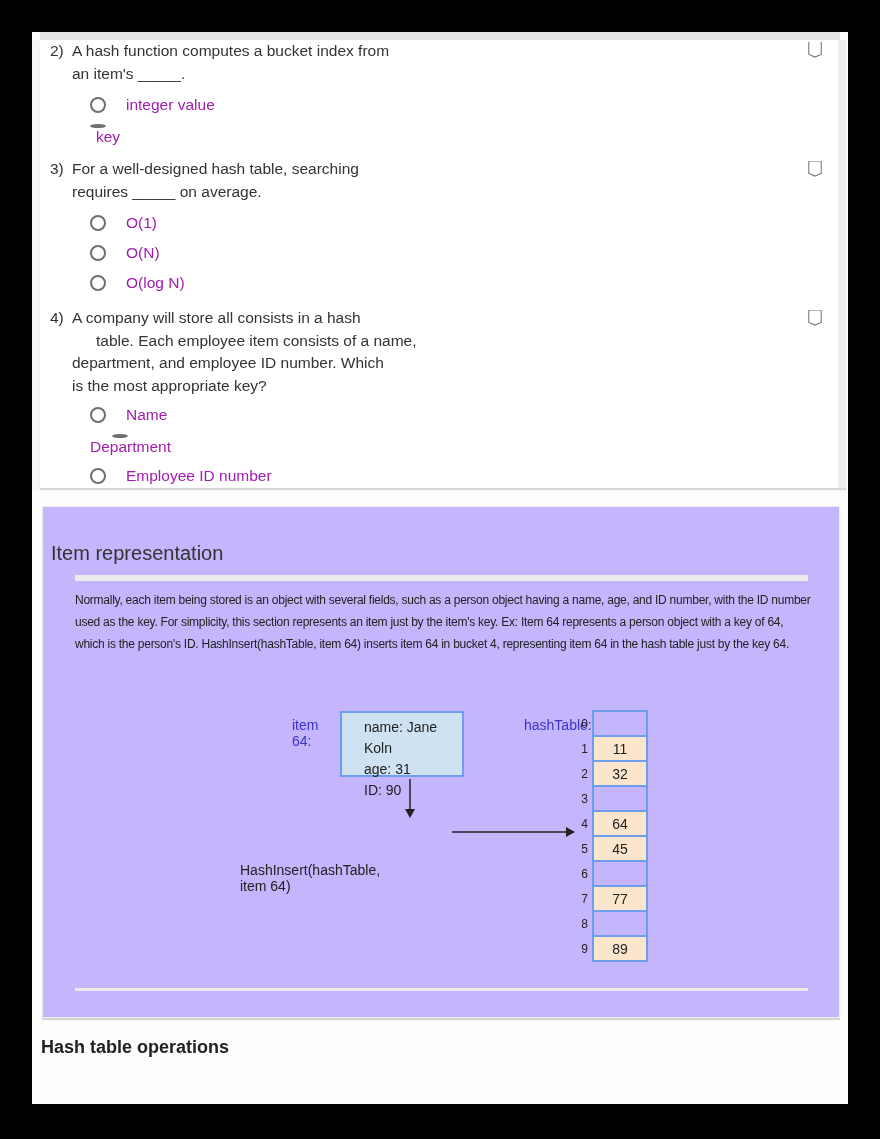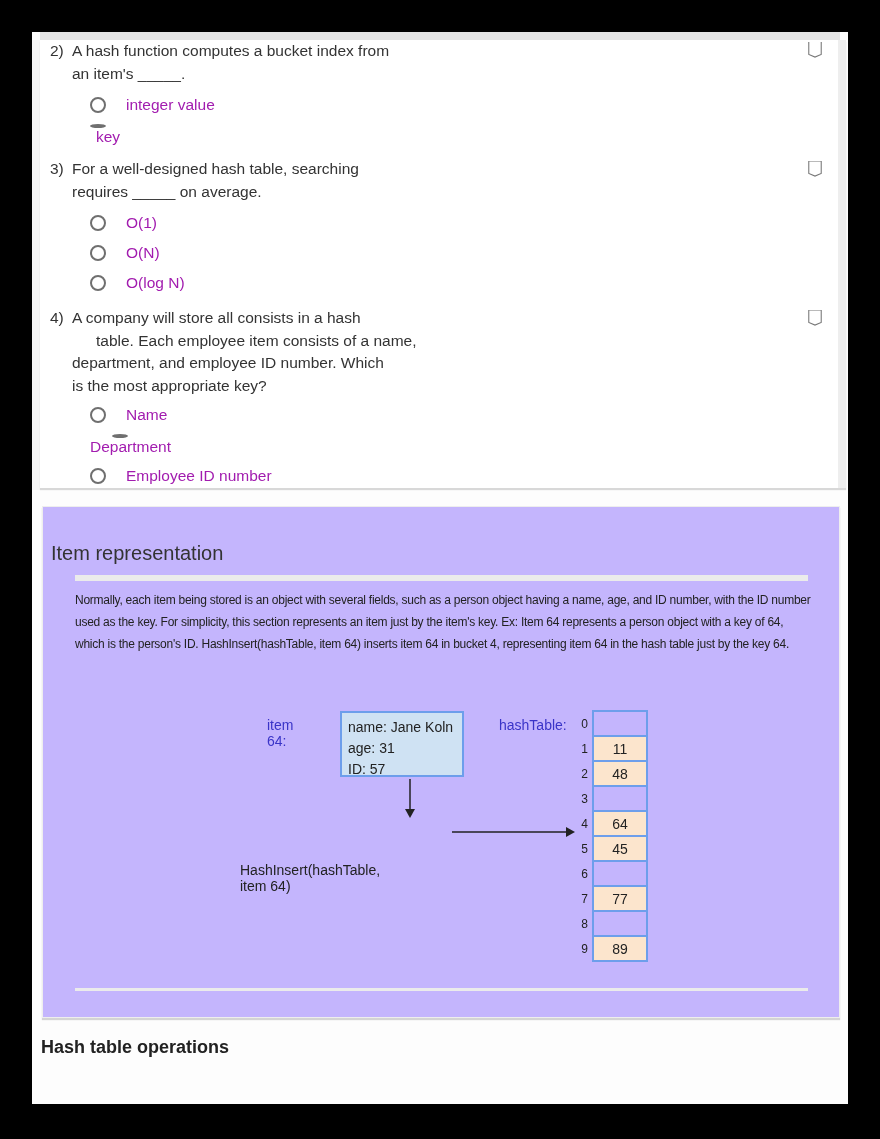--- a/index.html
+++ b/index.html
@@ -13,22 +13,22 @@
   .q .text { position:absolute; left:22px; top:0; white-space:pre; }
   .opt { position:absolute; left:50px; height:22px; display:flex; align-items:center; font-size:15.5px; color:#a21caf; }
   .radio { width:12px; height:12px; border:2px solid #6f6f6f; border-radius:50%; box-sizing:content-box; margin-right:20px; }
   .flag { position:absolute; left:767px; width:16px; height:16px; }
   .card2 { position:absolute; left:42px; top:506px; width:796px; height:510px; background:#c4b5fd; border:1px solid #eeeeee; box-shadow:0 2px 1px #d4d4d4; }
   .sec-title { position:absolute; left:8px; top:18px; font-size:20px; color:#333; font-weight:normal; }
   .hr-top { position:absolute; left:32px; top:68px; width:733px; height:6px; background:#ebebeb; }
   .para { position:absolute; left:32px; top:82px; width:740px; font-size:12px; line-height:22px; color:#222; letter-spacing:-0.25px; }
   .hr-bot { position:absolute; left:32px; top:481px; width:733px; height:3px; background:#ebebeb; }
   .diag { position:absolute; left:0; top:0; }
-  .blue-label { position:absolute; color:#3a34c8; font-size:14px; }
-  .item-box { position:absolute; left:297px; top:204px; width:124px; height:66px; background:#cfe2f3; border:2px solid #6d9eeb; padding:4px 6px; box-sizing:border-box; font-size:14px; line-height:21px; color:#222; }
+  .blue-label { position:absolute; color:#3a34c8; font-size:14px;margin-left:25px; }
+  .item-box { position:absolute; left:297px; top:204px; width:124px; height:66px; background:#cfe2f3; border:2px solid #6d9eeb; padding:4px 22px; box-sizing:border-box; font-size:14px; line-height:21px; color:#222; }
   .call { position:absolute; left:197px; top:317px; font-size:14px; color:#222;margin-top:38px; }
   .ht { position:absolute; left:549px; top:203px; width:56px; }
   .cell { position:relative; height:25px; border:2px solid #6d9eeb; border-bottom:none; box-sizing:border-box; text-align:center; line-height:25px; font-size:14px; color:#222; }
   .cell:last-child { border-bottom:2px solid #6d9eeb; height:27px; }
   .cell.filled { background:#fce5cd; }
   .cell .idx { position:absolute; left:-16px; top:0; font-size:12px; color:#222; width:10px; text-align:right; }
   .footer-title { position:absolute; left:41px; top:1037px; font-size:18px; font-weight:bold; color:#222; }
 </style>
 </head>
 <body>
@@ -105,34 +105,34 @@
 <div class="card2">
   <h2 class="sec-title">Item representation</h2>
   <div class="hr-top"></div>
   <p class="para" style="margin:0;">Normally, each item being stored is an object with several fields, such as a person object having a name, age, and ID number, with the ID number used as the key. For simplicity, this section represents an item just by the item's key. Ex: Item 64 represents a person object with a key of 64, which is the person's ID. HashInsert(hashTable, item 64) inserts item 64 in bucket 4, representing item 64 in the hash table just by the key 64.</p>
 
   <div class="diag">
     <span class="blue-label" style="left:224px; top:210px;">item 64:</span>
     <div class="item-box">
       <div>name: Jane Koln</div>
       <div>age: 31</div>
-      <div>ID: 57</div>
+      <div>ID: 90</div>
     </div>
     <svg style="position:absolute; left:0; top:0;" width="796" height="510">
       <line x1="367" y1="272" x2="367" y2="303" stroke="#222" stroke-width="1.5"></line>
       <polygon points="362,302 372,302 367,311" fill="#222"></polygon>
       <line x1="409" y1="325" x2="525" y2="325" stroke="#222" stroke-width="1.5"></line>
       <polygon points="523,320 532,325 523,330" fill="#222"></polygon>
     </svg>
     <span class="call">HashInsert(hashTable, item 64)</span>
     <span class="blue-label" style="left:456px; top:210px;text-align:right;">hashTable:</span>
     <div class="ht">
       <div class="cell"><span class="idx">0</span><span></span></div>
       <div class="cell filled"><span class="idx">1</span><span>11</span></div>
-      <div class="cell filled"><span class="idx">2</span><span>48</span></div>
+      <div class="cell filled"><span class="idx">2</span><span>32</span></div>
       <div class="cell"><span class="idx">3</span><span></span></div>
       <div class="cell filled"><span class="idx">4</span><span>64</span></div>
       <div class="cell filled"><span class="idx">5</span><span>45</span></div>
       <div class="cell"><span class="idx">6</span><span></span></div>
       <div class="cell filled"><span class="idx">7</span><span>77</span></div>
       <div class="cell"><span class="idx">8</span><span></span></div>
       <div class="cell filled"><span class="idx">9</span><span>89</span></div>
     </div>
   </div>
 

